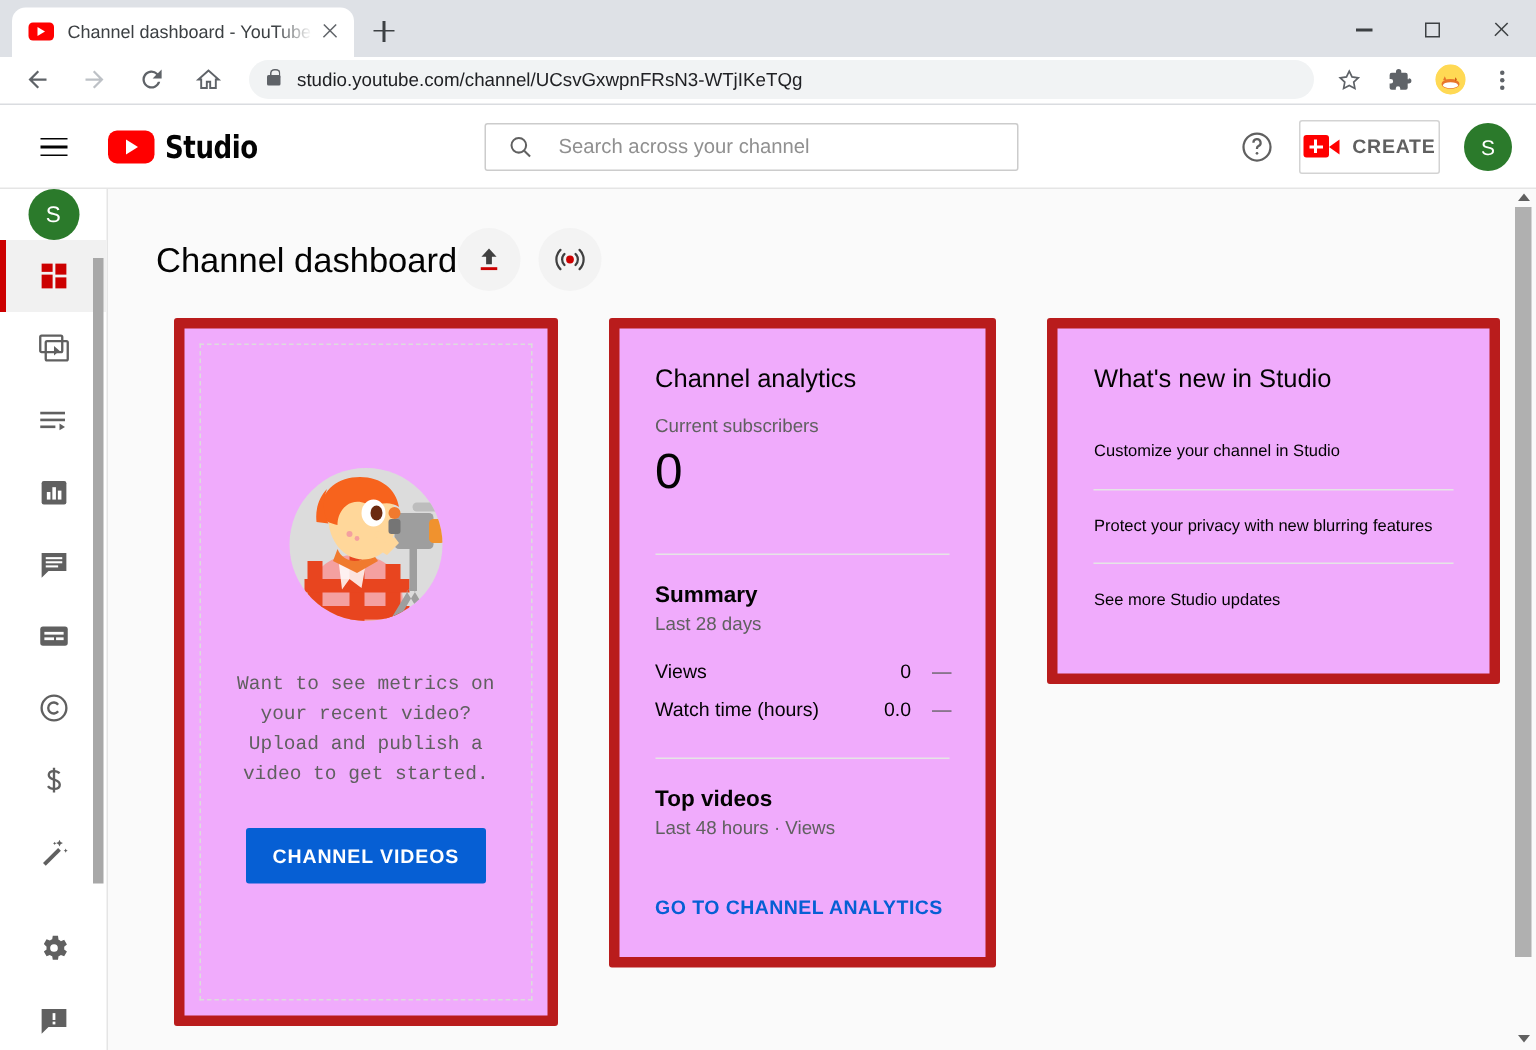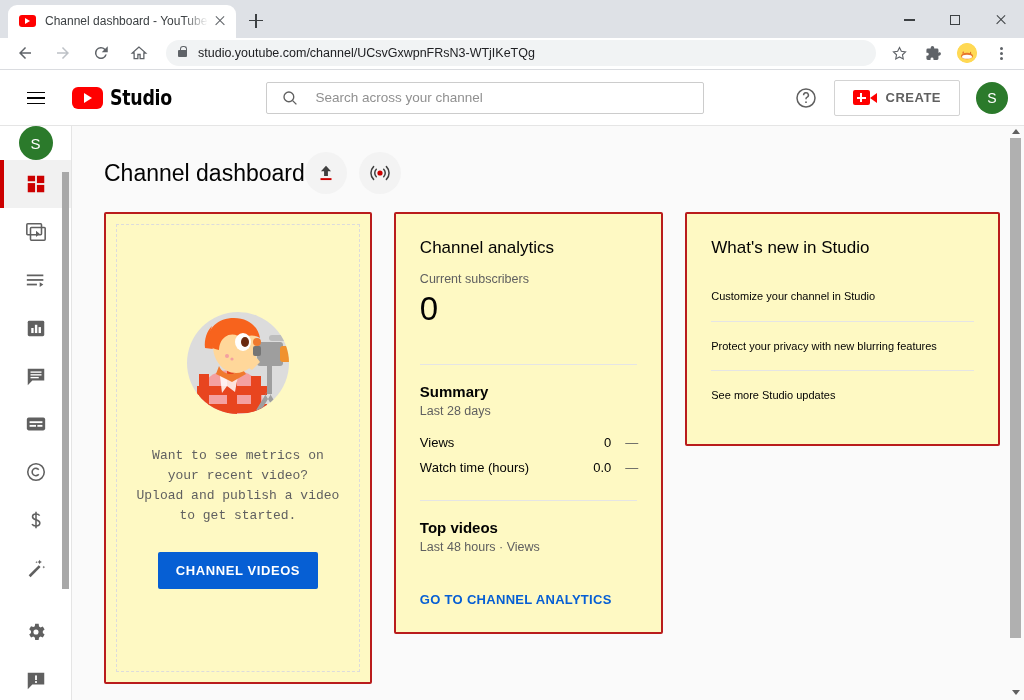--- a/index.html
+++ b/index.html
@@ -134,34 +134,34 @@
     border-top: 5px solid transparent;
     border-bottom: 5px solid transparent;
   }
   .brand-text {
     font-size: 21px; font-weight: bold; color: #030303;
     letter-spacing: -0.3px; font-family: "Liberation Sans Narrow", "DejaVu Sans Condensed", "Liberation Sans", sans-serif;
     transform: scaleX(0.92); transform-origin: left center;
   }
   .searchwrap { flex: 1 1 auto; display: flex; justify-content: center; }
   .searchbox {
-    width: 438px; height: 32px; border: 1px solid #ccc; border-radius: 2px;
+    width: 356px; height: 32px; border: 1px solid #ccc; border-radius: 2px;
     display: flex; align-items: center; padding: 0 14px; background: #fff;
   }
   .searchbox .search-icon { margin-right: 16px; flex: 0 0 auto; }
   .searchbox input {
     border: none; outline: none; font-size: 13.5px; color: #606060;
     width: 100%; background: transparent; font-family: "Liberation Sans", sans-serif;
   }
   .searchbox input::placeholder { color: #909090; }
   .header-right { display: flex; align-items: center; gap: 16px; }
   .helpbtn { width: 24px; height: 24px; color: #606060; }
   .createbtn {
     height: 36px; border: 1px solid #d3d3d3; border-radius: 2px;
-    display: flex; align-items: center; gap: 9px; padding: 0 18px; background: #fff;
+    display: flex; align-items: center; gap: 9px; padding: 0 2px; background: #fff;
   }
   .cam {
     width: 24px; height: 15px; position: relative;
   }
   .cam .body {
     position: absolute; left: 0; top: 0; width: 17px; height: 15px;
     background: #ff0000; border-radius: 2px;
   }
   .cam .body::before {
     content: ""; position: absolute; left: 7.5px; top: 3px;
@@ -225,21 +225,21 @@
   }
   .page-title { font-size: 23px; color: #030303; font-weight: normal; }
   .head-actions { display: flex; gap: 12px; align-items: center; }
   .round-btn {
     width: 42px; height: 42px; border-radius: 50%; background: #f3f3f3;
     display: flex; align-items: center; justify-content: center;
   }
 
   .cards { display: flex; gap: 22px; align-items: flex-start; padding-left: 8px; }
   .card {
-    background: #fef9c3; border: 2px solid #b91c1c; border-radius: 2px;
+    background: #f0abfc; border: 7px solid #b91c1c; border-radius: 2px; margin-left: 12px;
   }
   .card-upload { width: 282px; height: 472px; padding: 10px; }
   .dashed {
     width: 100%; height: 100%; border: 1.5px dashed #dcdcdc;
     display: flex; flex-direction: column; align-items: center; justify-content: center;
     padding: 16px;
   }
   .illo { width: 110px; height: 110px; margin-bottom: 28px; }
   .upload-text {
     text-align: center; font-size: 13px; color: #606060; line-height: 1.55;

